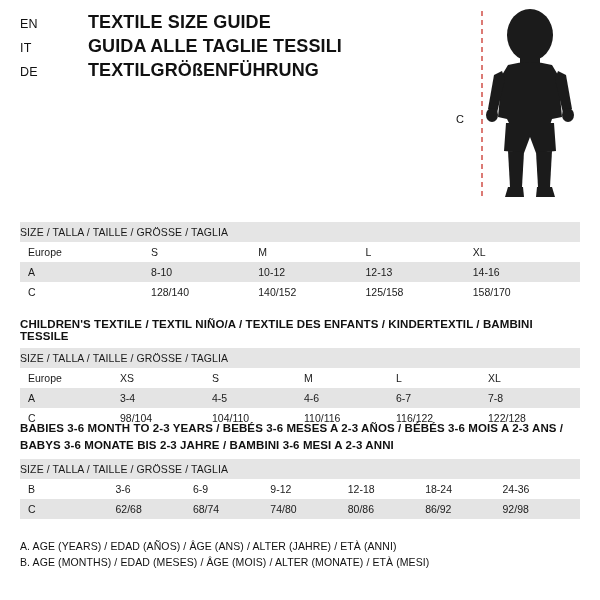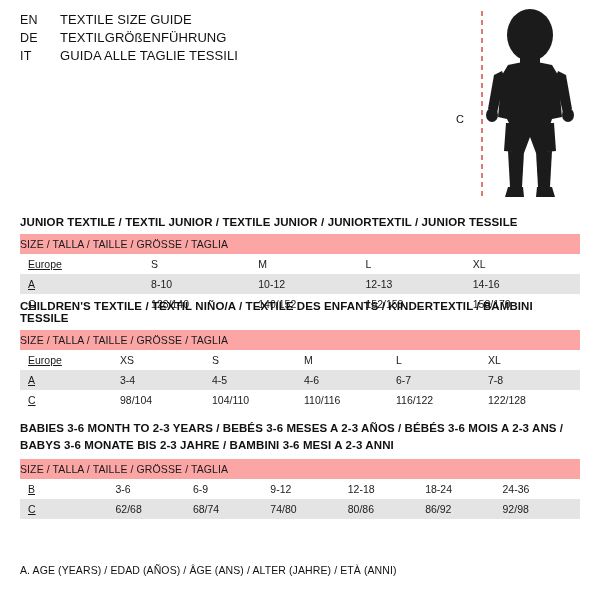--- a/index.html
+++ b/index.html
@@ -27,31 +27,32 @@
   .header {
     position: absolute;
     left: 20px;
     top: 12px;
     width: 420px;
   }
   .lang-row {
     display: flex;
     align-items: baseline;
     margin-bottom: 3px;
+    gap: 28px;
   }
   .lang-code {
     width: 40px;
     font-size: 12.5px;
     font-weight: normal;
     color: #111;
     letter-spacing: 0.2px;
   }
   .lang-title {
-    font-size: 13px;
-    font-weight: normal;
+    font-size: 18px;
+    font-weight: bold;
     color: #111;
     letter-spacing: 0.1px;
   }
 
   
   .figure-area {
     position: absolute;
     left: 452px;
     top: 5px;
     width: 135px;
@@ -84,67 +85,66 @@
     width: 100%;
     table-layout: fixed;
   }
   table.size-table td {
     font-size: 10.5px;
     color: #1a1a1a;
     padding: 4px 0 4px 0;
     vertical-align: middle;
   }
   .hdr-row td {
-    background: #fca5a5;
+    background: #e5e5e5;
     color: #ffffff;
     font-size: 10px;
     font-weight: normal;
     padding: 4px 0 4px 8px;
     letter-spacing: 0.1px;
   }
   .shade td {
     background: #e4e4e4;
   }
   .row-label {
     padding-left: 8px !important;
-    text-decoration: underline;
   }
 
   
   .legend {
     position: absolute;
     left: 20px;
-    bottom: 20px;
+    bottom: 28px;
     width: 560px;
   }
   .legend div {
     font-size: 10.5px;
     color: #111;
     margin-bottom: 4px;
     letter-spacing: 0.1px;
   }
 </style>
 </head>
 <body>
 
 <div class="page">
 
   <div class="header">
     <div class="lang-row">
       <span class="lang-code">EN</span>
       <span class="lang-title">TEXTILE SIZE GUIDE</span>
     </div>
     <div class="lang-row">
+      <span class="lang-code">IT</span>
+      <span class="lang-title">GUIDA ALLE TAGLIE TESSILI</span>
+    </div>
+    <div class="lang-row">
       <span class="lang-code">DE</span>
       <span class="lang-title">TEXTILGRÖßENFÜHRUNG</span>
     </div>
-    <div class="lang-row">
-      <span class="lang-code">IT</span>
-      <span class="lang-title">GUIDA ALLE TAGLIE TESSILI</span>
-    </div>
   </div>
 
   <div class="figure-area">
     <span class="c-label">C</span>
     <svg class="figure-svg" width="115" height="200" viewBox="0 0 115 200">
 
       <line x1="10" y1="6" x2="10" y2="194" stroke="#c9342c" stroke-width="1.3" stroke-dasharray="5,4"></line>
 
       <ellipse cx="58" cy="30" rx="23" ry="26" fill="#1b1b1b"></ellipse>
 
@@ -166,21 +166,20 @@
 
       <path d="M64 147 L80 146 L78 182 L66 182 Z" fill="#1b1b1b"></path>
 
       <path d="M36 182 L51 182 L52 192 L33 192 Z" fill="#1b1b1b"></path>
 
       <path d="M65 182 L80 182 L83 192 L64 192 Z" fill="#1b1b1b"></path>
     </svg>
   </div>
 
   <div style="position:absolute; left:20px; top:216px; width:560px;">
-    <div class="section-title">JUNIOR TEXTILE / TEXTIL JUNIOR / TEXTILE JUNIOR / JUNIORTEXTIL / JUNIOR TESSILE</div>
     <table class="size-table" style="margin-top:6px;">
       <colgroup>
         <col style="width:110px">
           <col style="width:90px">
           <col style="width:90px">
           <col style="width:90px">
           <col style="width:90px">
       </colgroup>
       <tbody>
         <tr class="hdr-row">
@@ -197,28 +196,28 @@
           <td class="row-label">A</td>
           <td>8-10</td>
           <td>10-12</td>
           <td>12-13</td>
           <td>14-16</td>
         </tr>
         <tr>
           <td class="row-label">C</td>
           <td>128/140</td>
           <td>140/152</td>
-          <td>152/158</td>
+          <td>125/158</td>
           <td>158/170</td>
         </tr>
       </tbody>
     </table>
   </div>
 
-  <div style="position:absolute; left:20px; top:300px; width:560px;">
+  <div style="position:absolute; left:20px; top:318px; width:560px;">
     <div class="section-title">CHILDREN'S TEXTILE / TEXTIL NIÑO/A / TEXTILE DES ENFANTS / KINDERTEXTIL / BAMBINI TESSILE</div>
     <table class="size-table" style="margin-top:6px;">
       <colgroup>
         <col style="width:100px">
           <col style="width:92px">
           <col style="width:92px">
           <col style="width:92px">
           <col style="width:92px">
           <col style="width:92px">
       </colgroup>
@@ -288,15 +287,16 @@
           <td>80/86</td>
           <td>86/92</td>
           <td>92/98</td>
         </tr>
       </tbody>
     </table>
   </div>
 
   <div class="legend">
     <div>A. AGE (YEARS) / EDAD (AÑOS) / ÂGE (ANS) / ALTER (JAHRE) / ETÀ (ANNI)</div>
+    <div>B. AGE (MONTHS) / EDAD (MESES) / ÂGE (MOIS) / ALTER (MONATE) / ETÀ (MESI)</div>
   </div>
 
 </div>
 
 </body></html>

